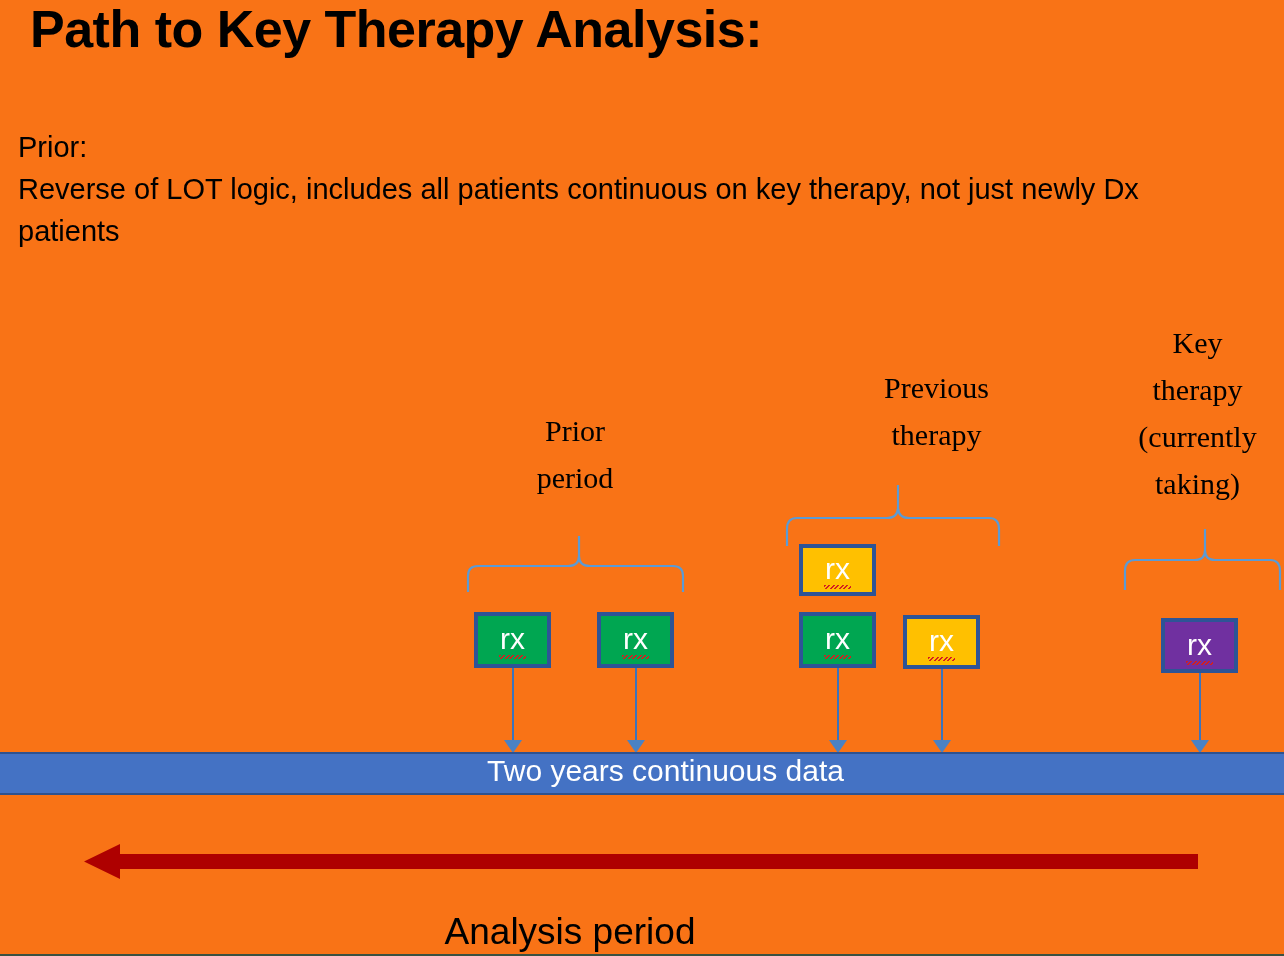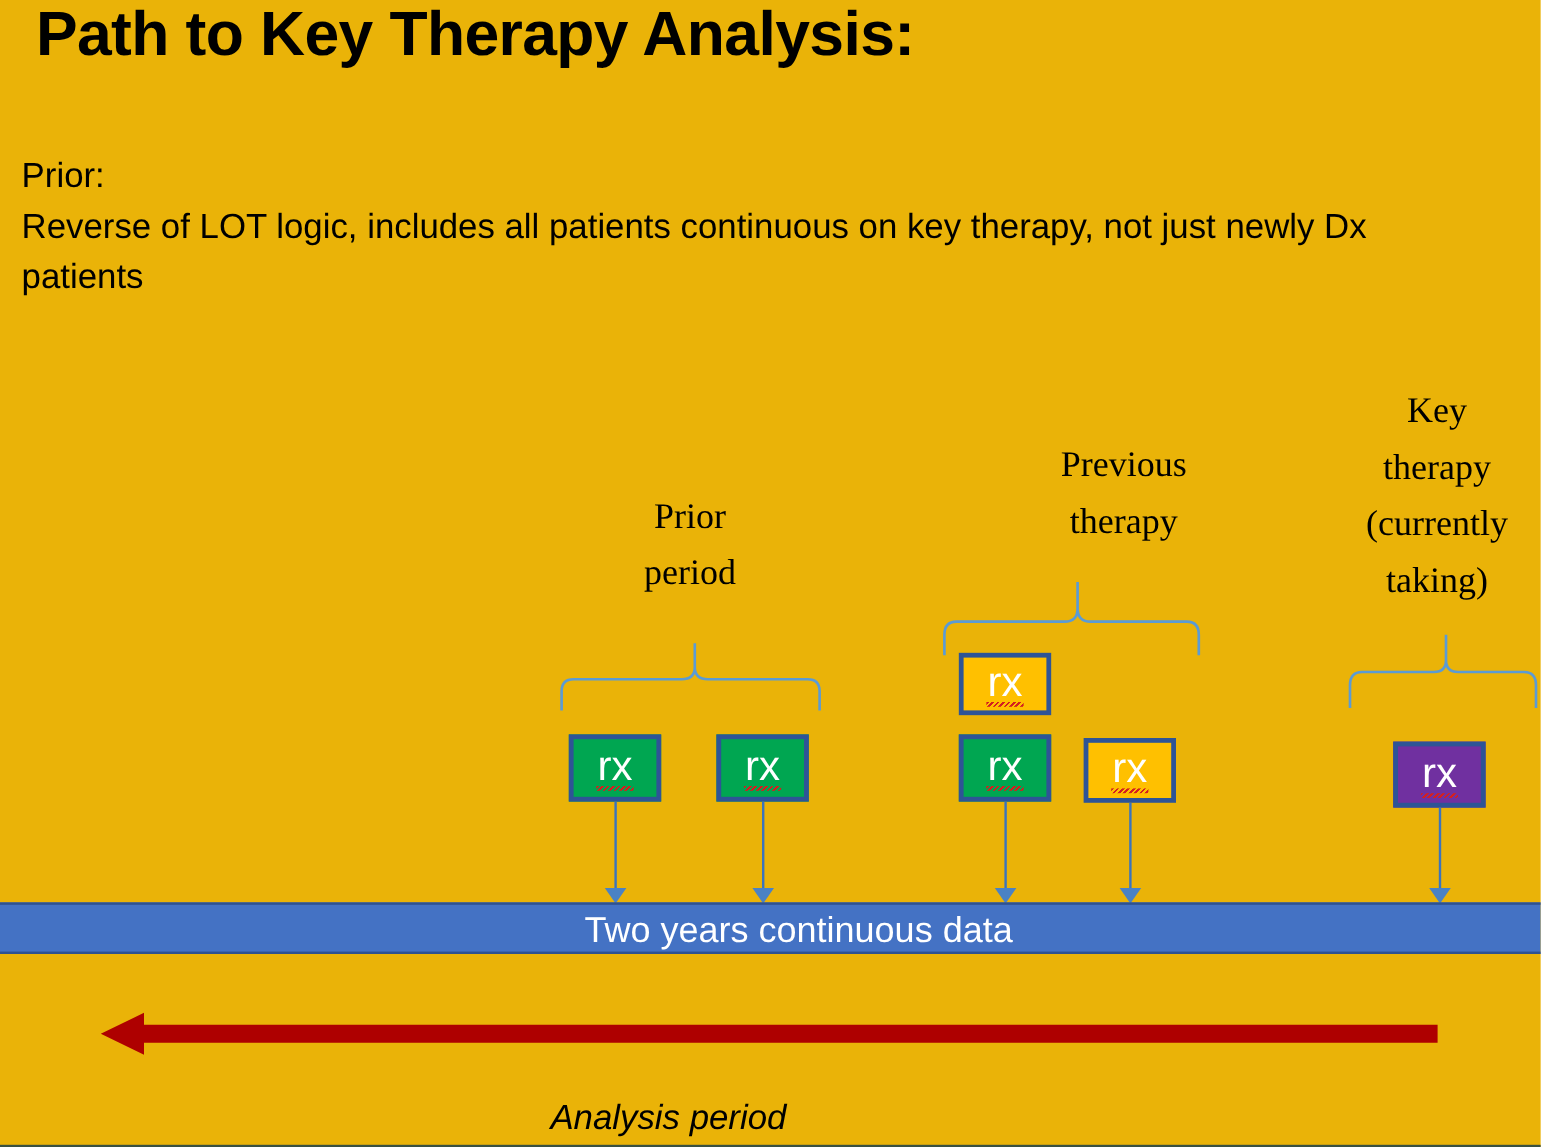--- a/index.html
+++ b/index.html
@@ -9,21 +9,21 @@
     background: #ffffff;
   }
   body {
     font-family: "Liberation Sans", sans-serif;
     color: #000000;
   }
   #slide {
     position: relative;
     width: 1284px;
     height: 956px;
-    background: #eab308;
+    background: #f97316;
     overflow: hidden;
     border-bottom: 2px solid #3a5141;
     box-sizing: border-box;
   }
 
   
   #title {
     position: absolute;
     left: 30px;
     top: -2px;
@@ -74,21 +74,21 @@
     position: absolute;
     border: 4px solid #2e5496;
     box-sizing: border-box;
     display: flex;
     align-items: center;
     justify-content: center;
   }
   .rx-text {
     position: relative;
     color: #ffffff;
-    font-size: 35px;
+    font-size: 30px;
     line-height: 30px;
     padding-bottom: 2px;
   }
   
   .rx-text::after {
     content: "";
     position: absolute;
     left: -1px;
     right: -1px;
     bottom: -3px;
@@ -122,48 +122,47 @@
     position: absolute;
     left: 0px;
     top: 752px;
     width: 1284px;
     height: 43px;
     background: #4472c4;
     border-top: 2px solid #2f528f;
     border-bottom: 2px solid #2f528f;
     box-sizing: border-box;
     display: flex;
-    align-items: flex-end;
+    align-items: flex-start;
     justify-content: center;
     padding-left: 47px;
   }
   #timeline-text {
     color: #ffffff;
     font-size: 30px;
     line-height: 34px;
   }
 
   
   #period-layer {
     position: absolute;
     left: 0;
     top: 830px;
     width: 1284px;
     height: 60px;
     pointer-events: none;
   }
   #period-label {
     position: absolute;
-    left: 357px;
+    left: 370px;
     top: 915px;
     width: 400px;
     text-align: center;
-    font-size: 29px;
+    font-size: 37px;
     line-height: 34px;
-    font-style: italic;
   }
 </style>
 </head>
 <body>
 
 <div id="slide">
 
   <div id="title">Path to Key Therapy Analysis:</div>
 
   <div id="logic-block">

